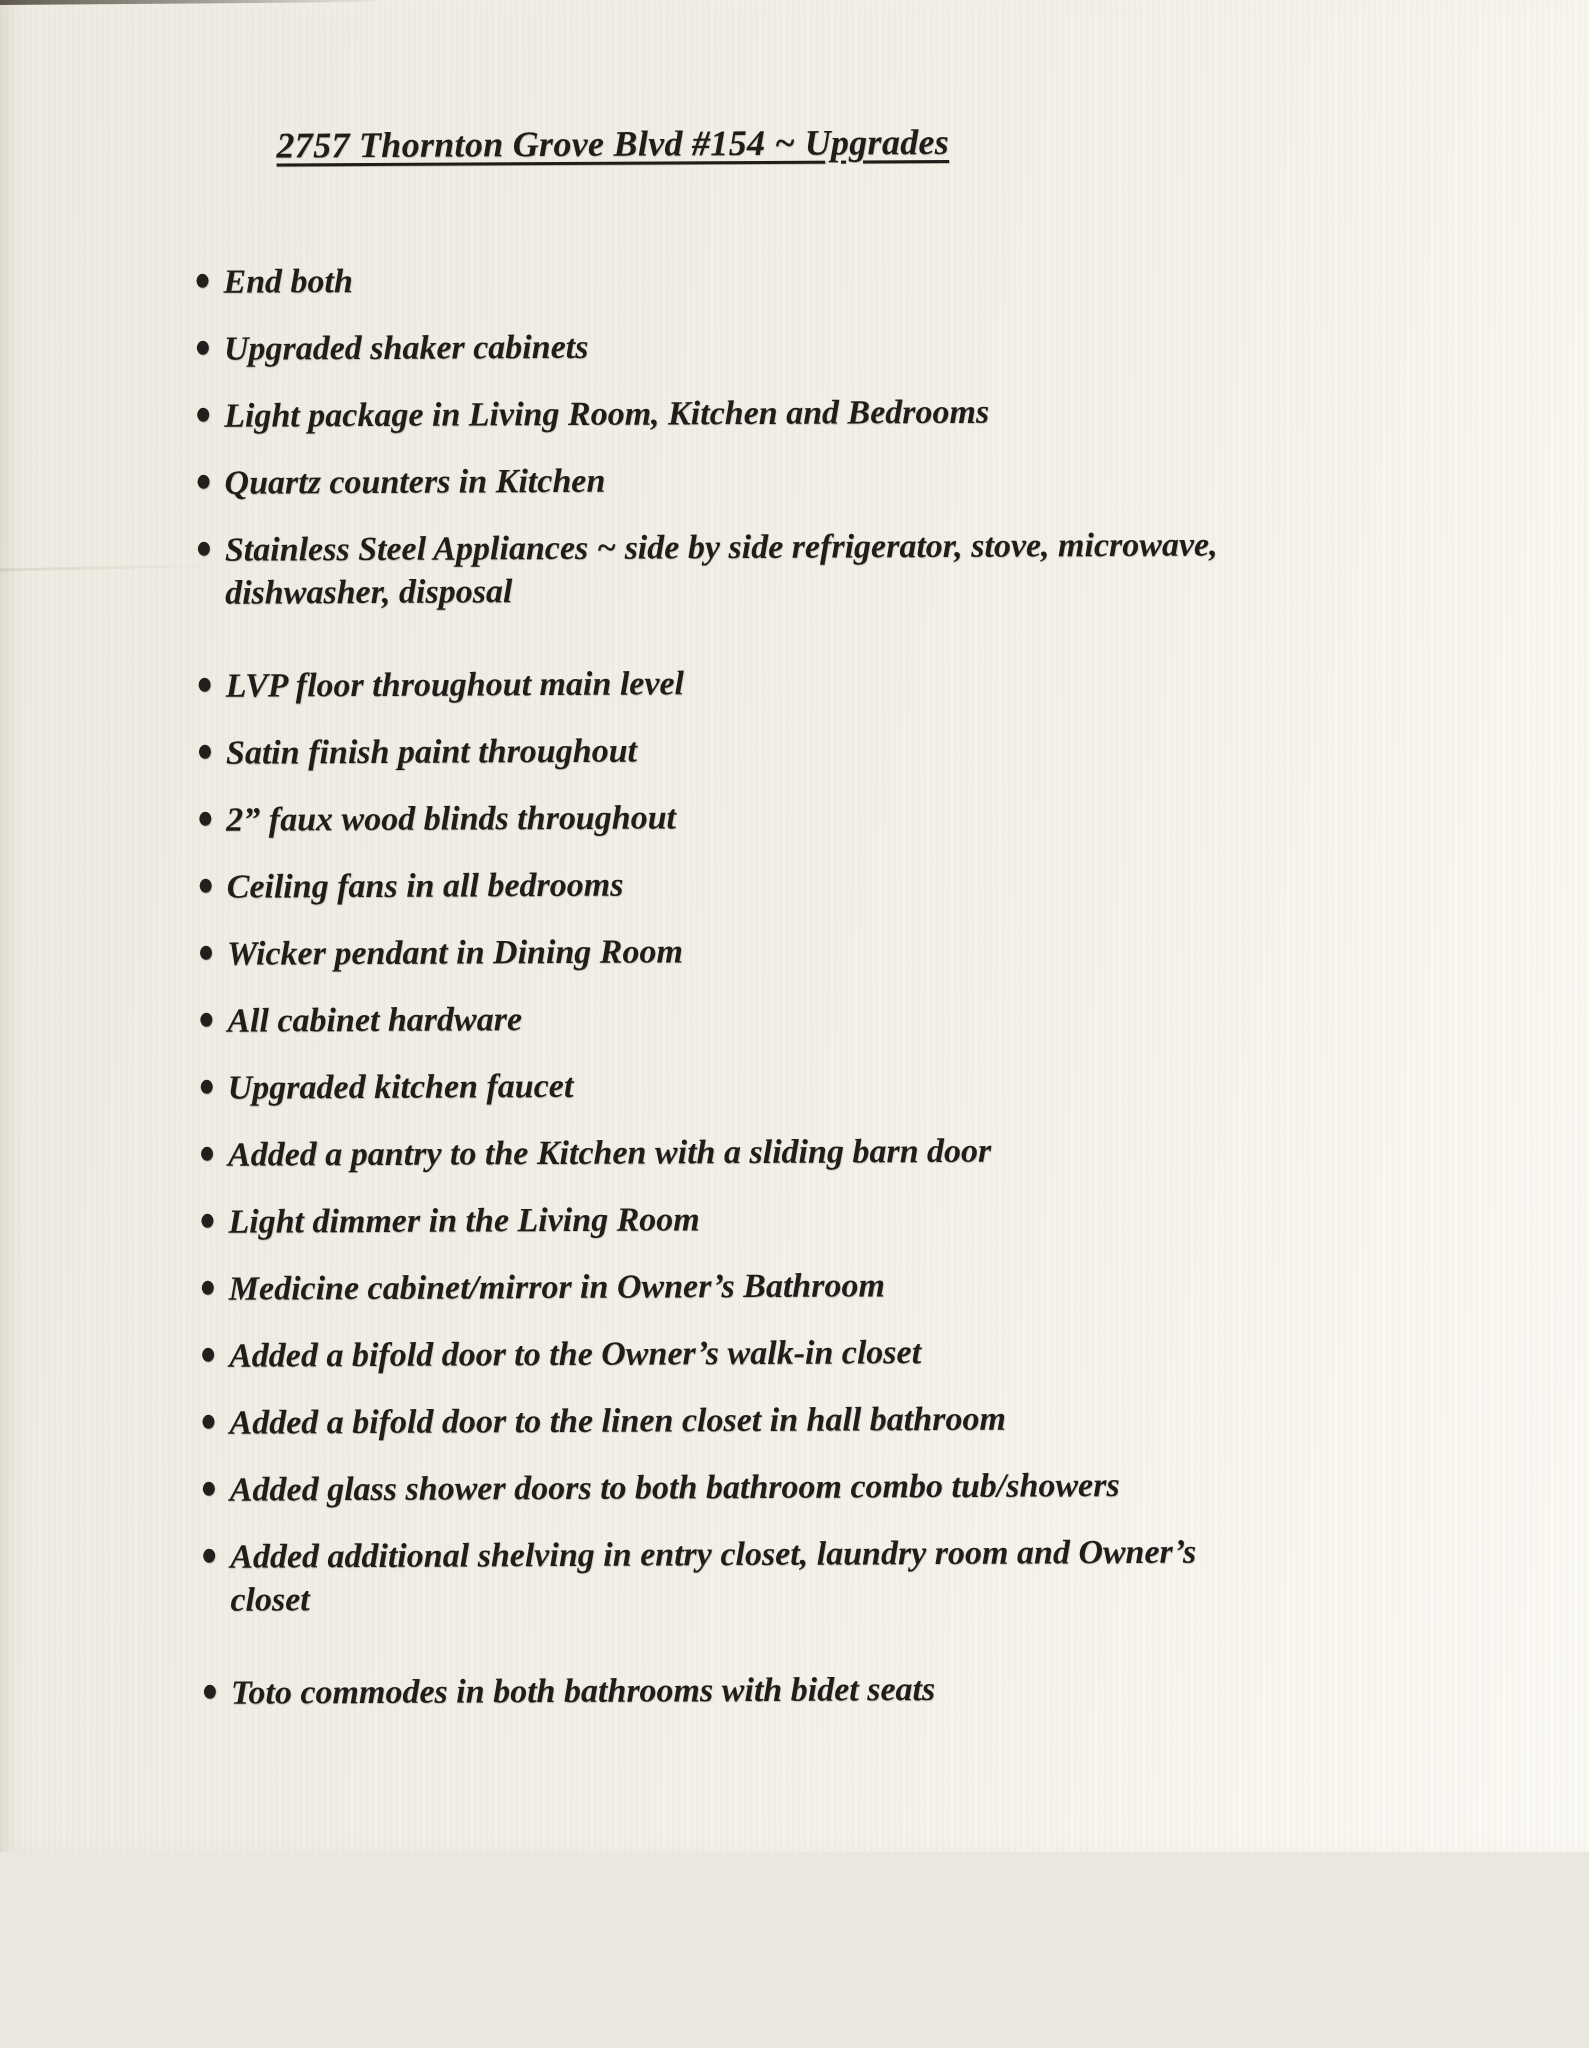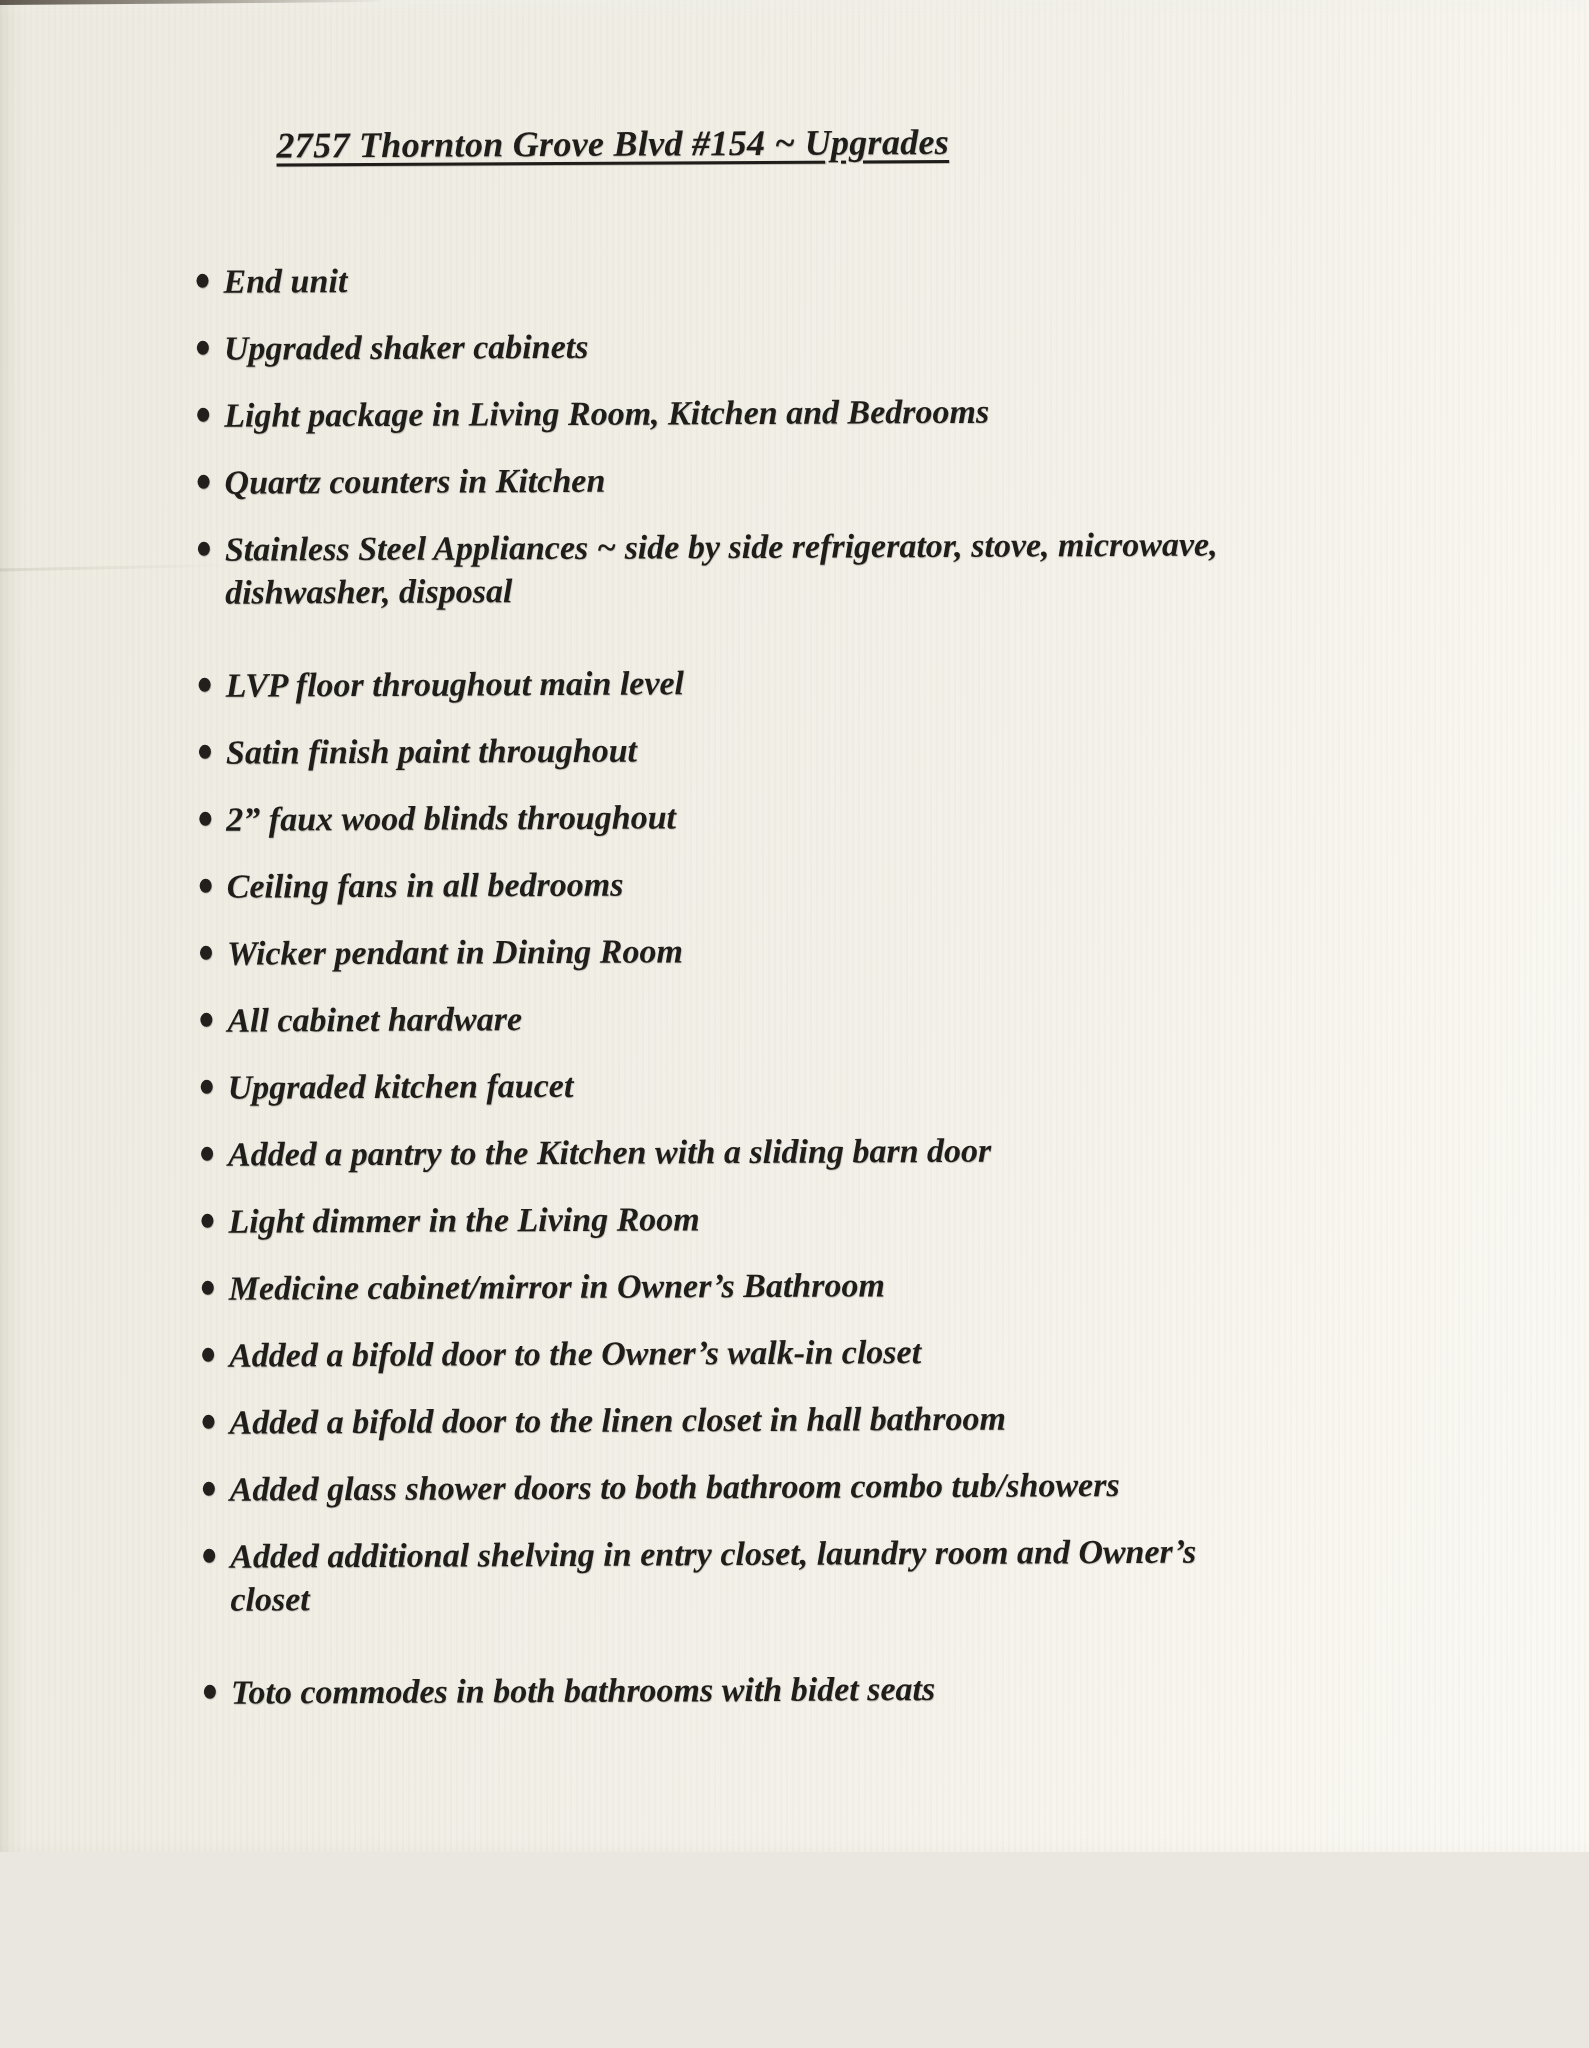--- a/index.html
+++ b/index.html
@@ -97,21 +97,21 @@
 </style>
 </head>
 <body>
 
 <div class="paper">
   <div class="top-edge"></div>
   <div class="crease"></div>
   <div class="content">
     <h1 class="title">2757 Thornton Grove Blvd #154 ~ Upgrades</h1>
     <ul class="upgrade-list" id="upgrade-list">
-        <li><span class="bullet"></span><span class="item-text">End unit</span></li>
+        <li><span class="bullet"></span><span class="item-text">End both</span></li>
         <li><span class="bullet"></span><span class="item-text">Upgraded shaker cabinets</span></li>
         <li><span class="bullet"></span><span class="item-text">Light package in Living Room, Kitchen and Bedrooms</span></li>
         <li><span class="bullet"></span><span class="item-text">Quartz counters in Kitchen</span></li>
         <li class="gap-after"><span class="bullet"></span><span class="item-text">Stainless Steel Appliances ~ side by side refrigerator, stove, microwave,
 dishwasher, disposal</span></li>
         <li><span class="bullet"></span><span class="item-text">LVP floor throughout main level</span></li>
         <li><span class="bullet"></span><span class="item-text">Satin finish paint throughout</span></li>
         <li><span class="bullet"></span><span class="item-text">2” faux wood blinds throughout</span></li>
         <li><span class="bullet"></span><span class="item-text">Ceiling fans in all bedrooms</span></li>
         <li><span class="bullet"></span><span class="item-text">Wicker pendant in Dining Room</span></li>

